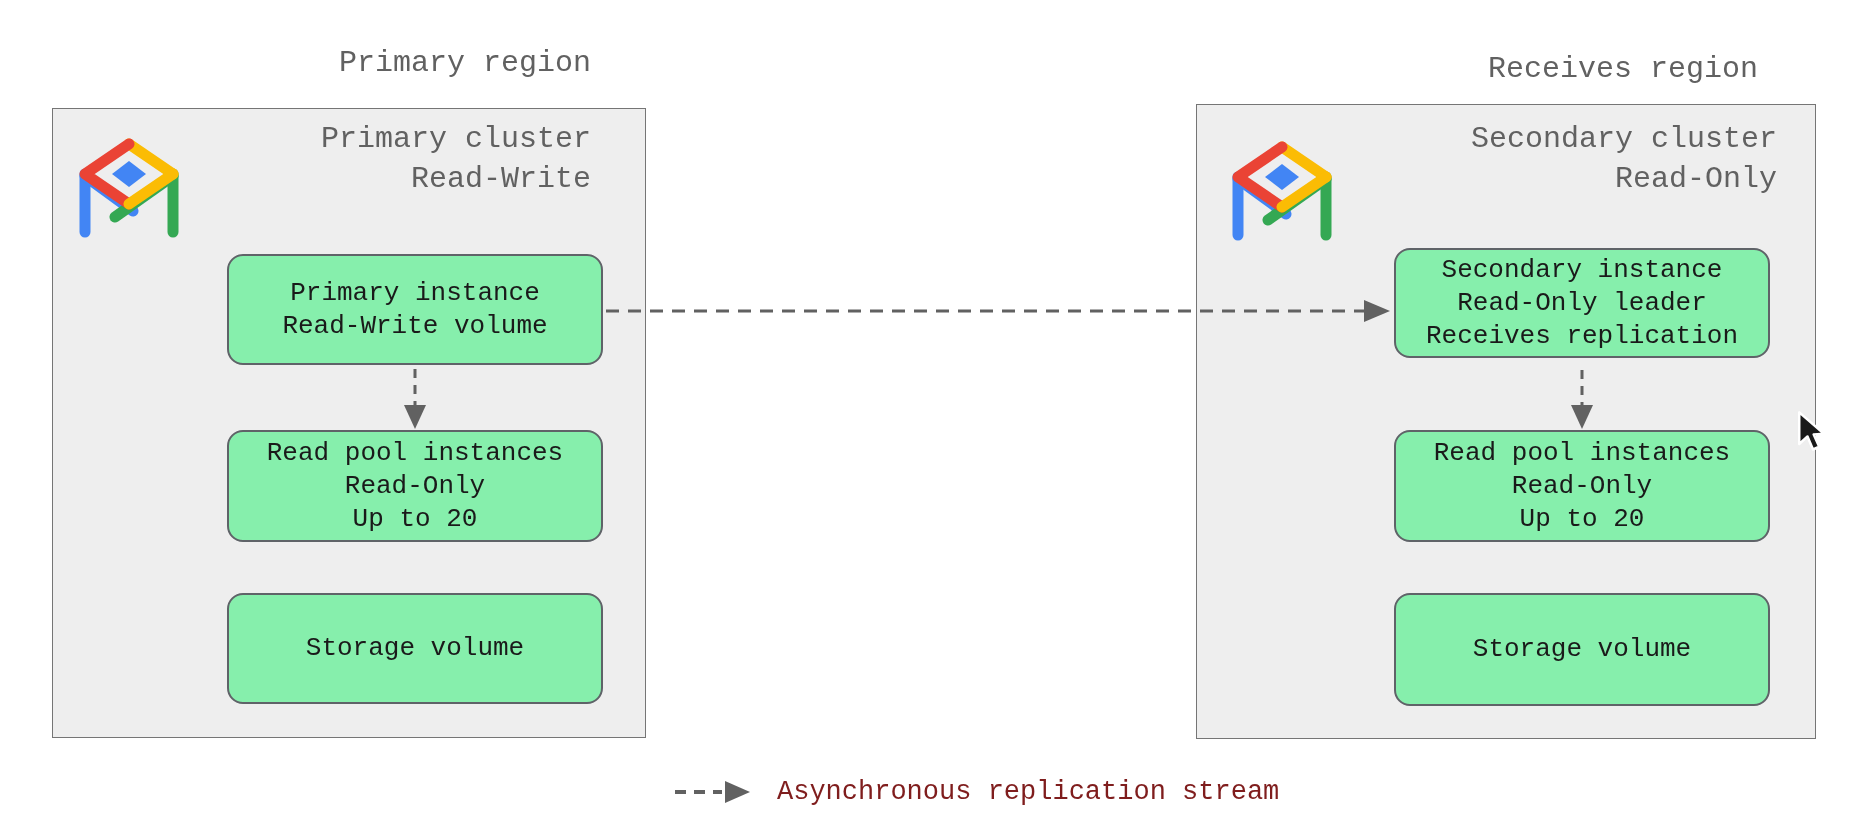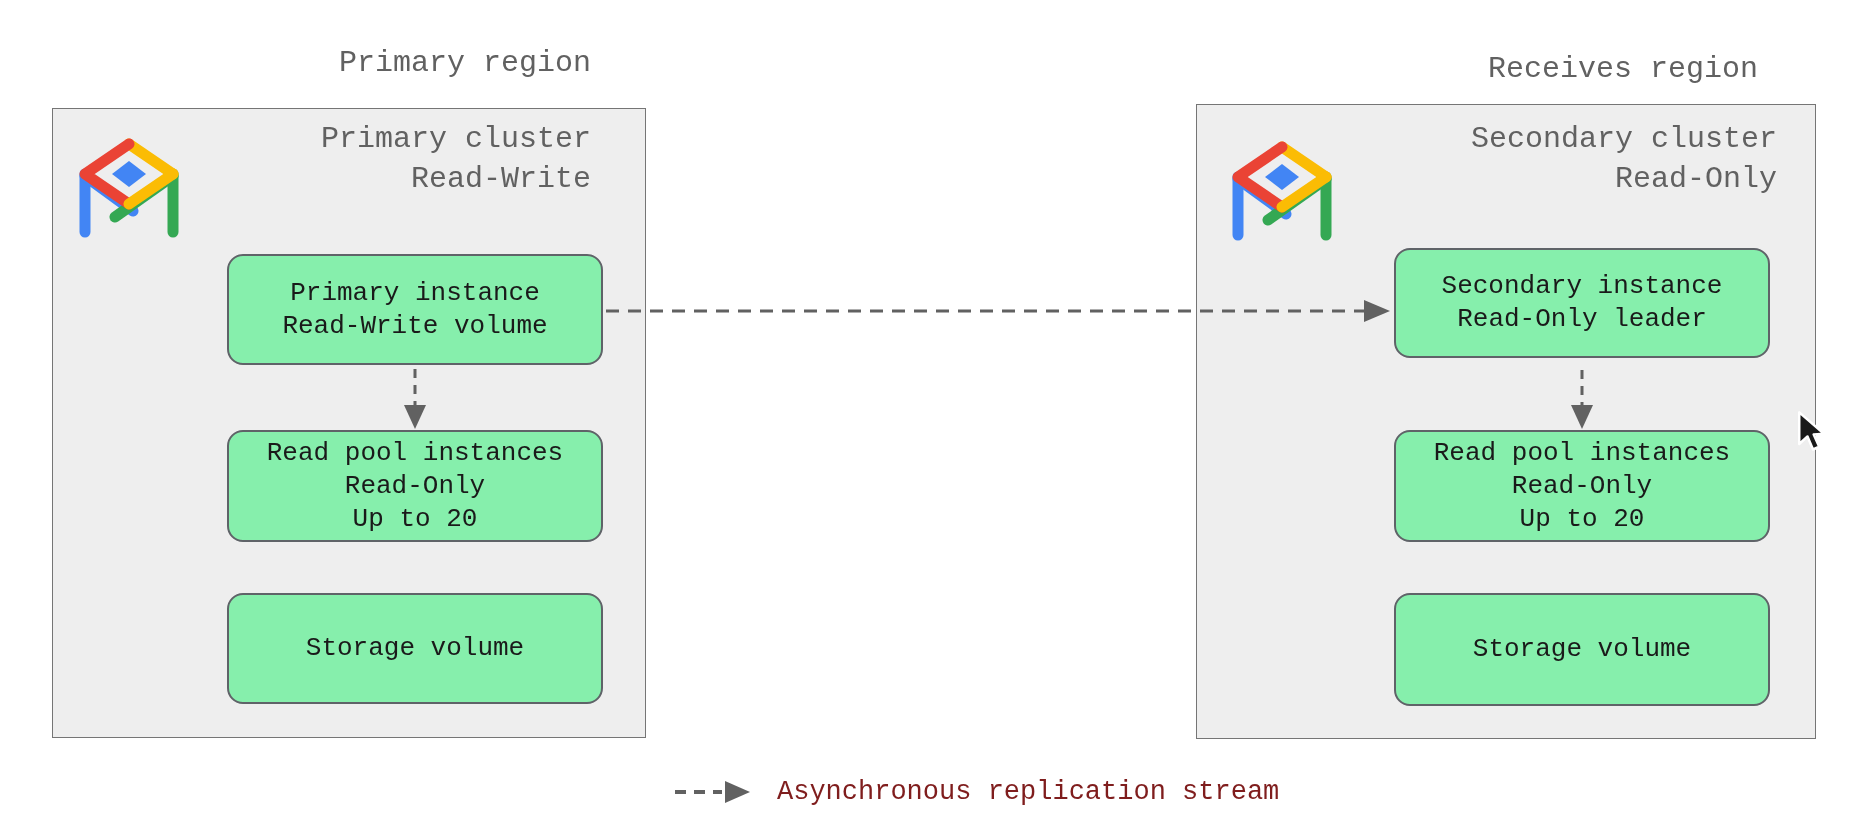--- a/index.html
+++ b/index.html
@@ -125,20 +125,21 @@
       <path d="M50 6 L94 36" stroke="#FBBC04"></path>
       <path d="M50 6 L6 36 L50 66" stroke="#EA4335"></path>
       <path d="M94 36 L50 66" stroke="#FBBC04"></path>
     </g>
     <path d="M50 23 L67 36 L50 49 L33 36 Z" fill="#4285F4"></path>
   </svg>
 
   <div class="node-box" style="left:1394px;top:248px;width:376px;height:110px;">
     <div class="node-line">Secondary instance</div>
     <div class="node-line">Read-Only leader</div>
+    <div class="node-line">Receives replication</div>
   </div>
 
   <div class="node-box" style="left:1394px;top:430px;width:376px;height:112px;">
     <div class="node-line">Read pool instances</div>
     <div class="node-line">Read-Only</div>
     <div class="node-line">Up to 20</div>
   </div>
 
   <div class="node-box" style="left:1394px;top:593px;width:376px;height:113px;">
     <div class="node-line">Storage volume</div>

